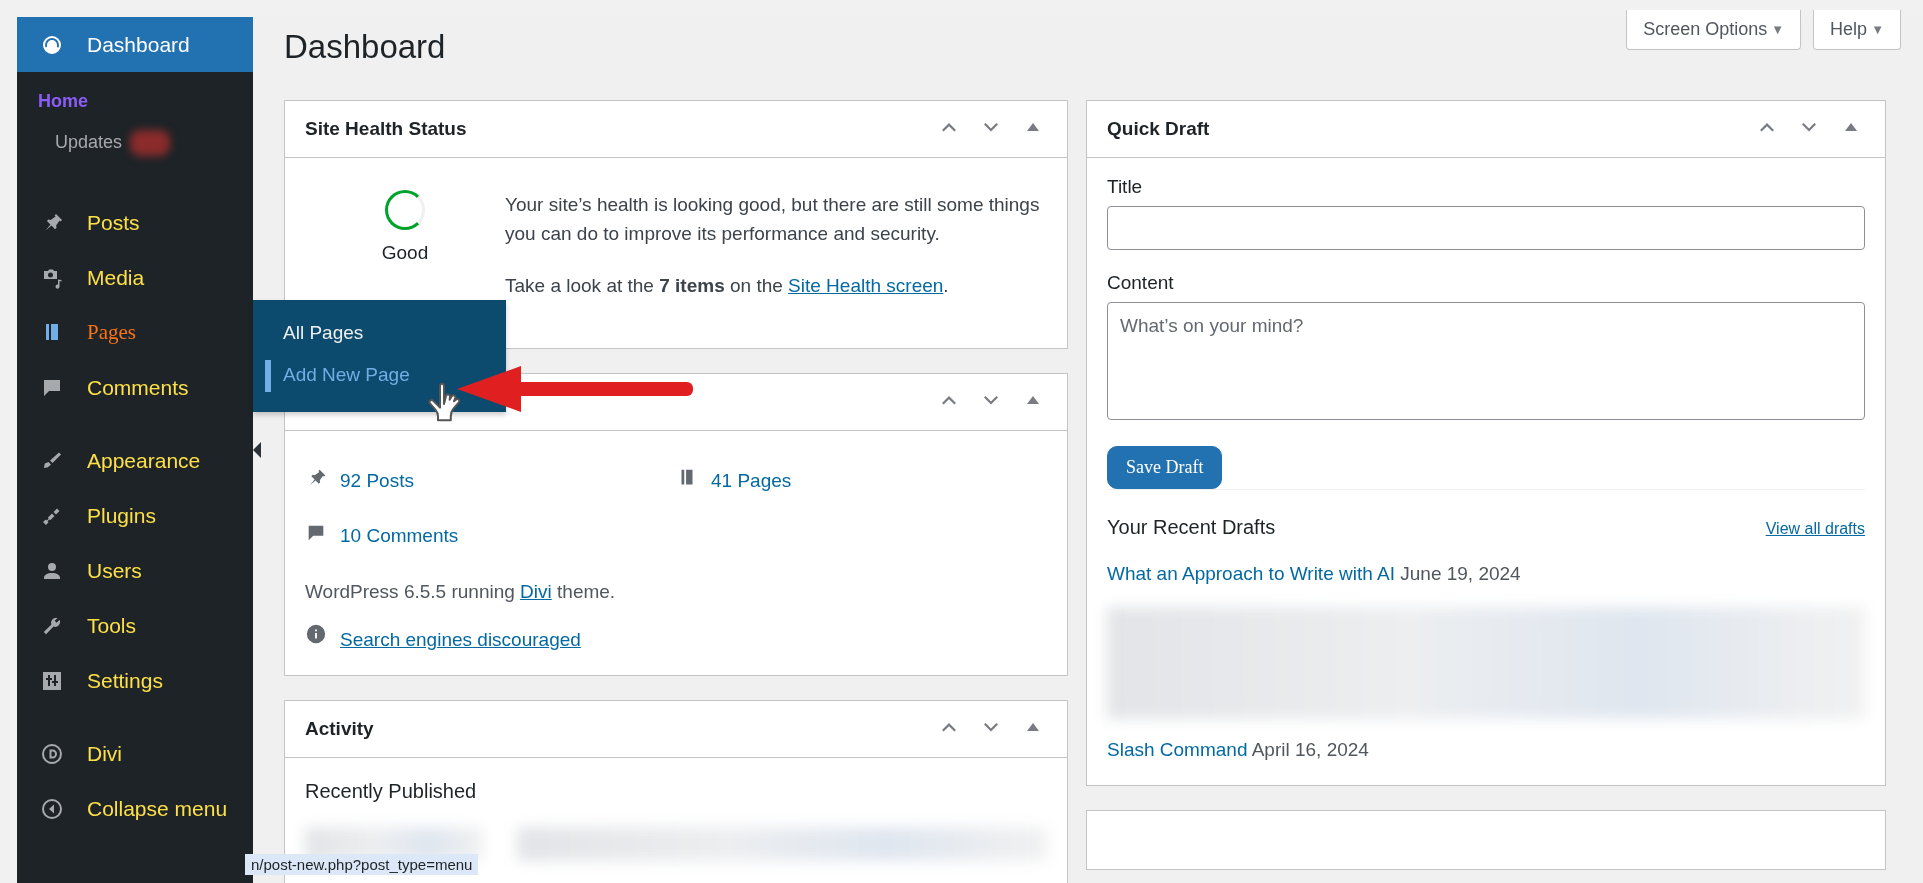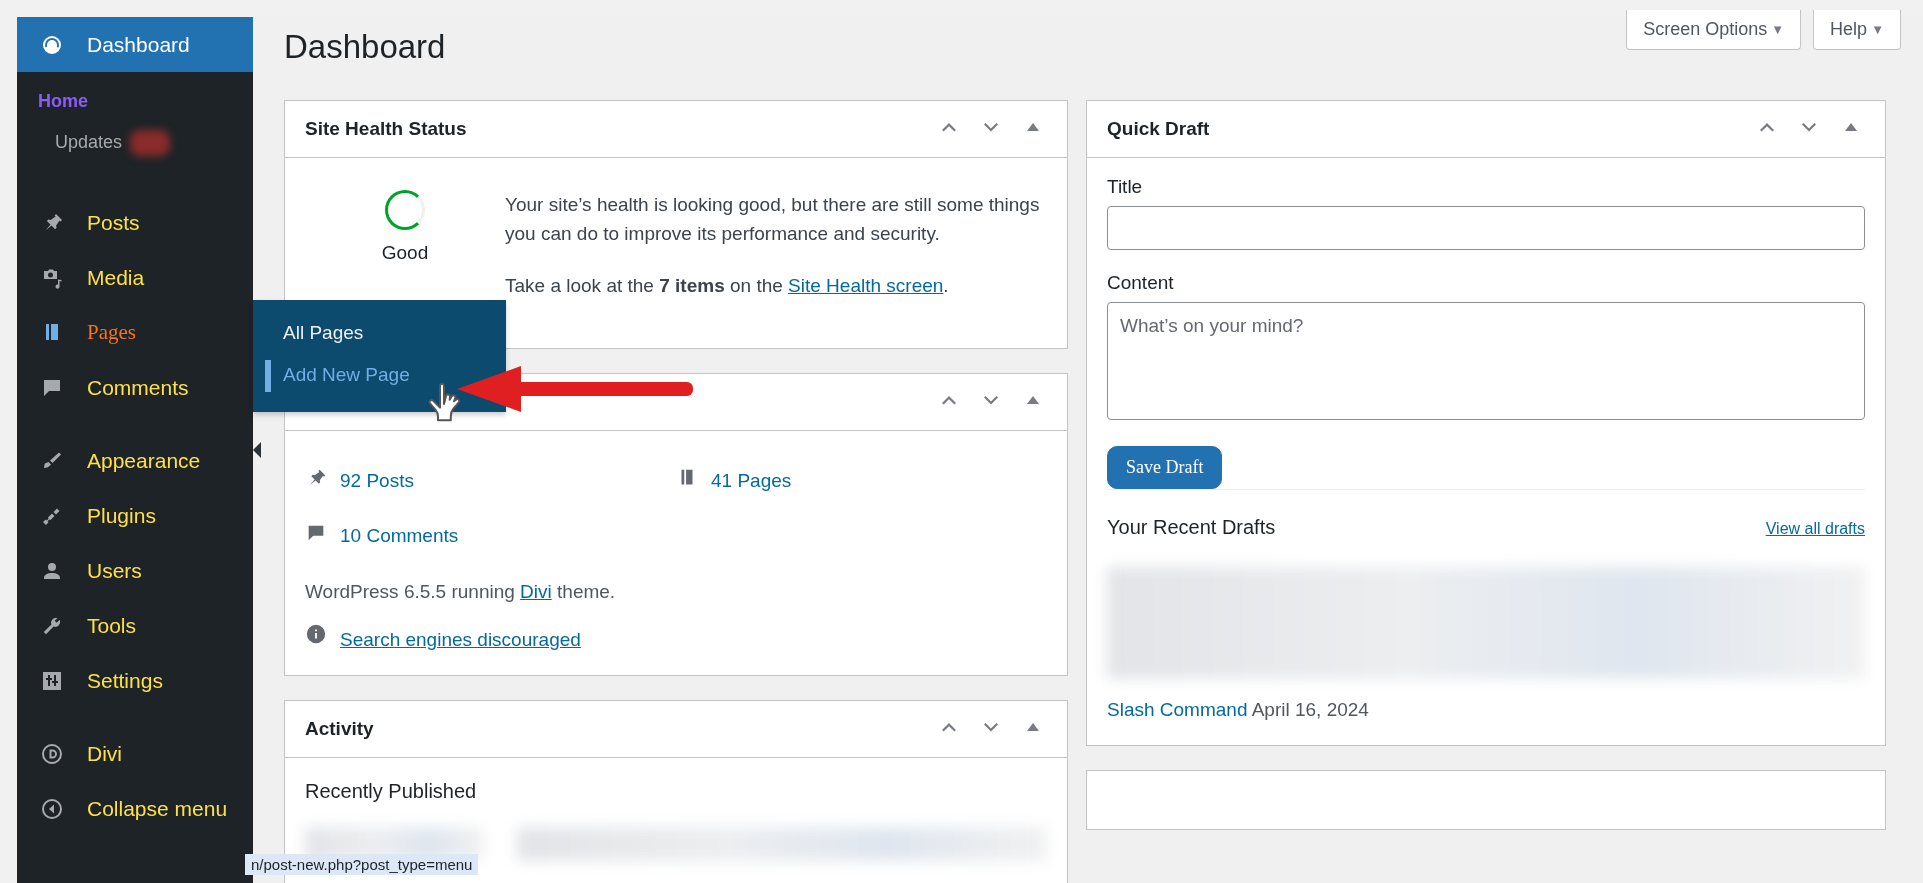--- a/index.html
+++ b/index.html
@@ -474,20 +474,24 @@
         <div class="qd-label">Content</div>
         <textarea class="qd-area" placeholder="What’s on your mind?" style=""></textarea>
         <div class="qd-gap"></div>
         <button class="btn-primary">Save Draft</button>
 
         <div class="drafts-head">
           <span class="drafts-title">Your Recent Drafts</span>
           <a class="lnk" href="#">View all drafts</a>
         </div>
 
+        <div class="draft-item">
+          <a class="lnk nound" href="#">What an Approach to Write with AI</a>
+          <span class="draft-date">June 19, 2024</span>
+        </div>
         <div class="draft-blur blurred"></div>
         <div class="draft-item">
           <a class="lnk nound" href="#">Slash Command</a>
           <span class="draft-date">April 16, 2024</span>
         </div>
       </div>
     </div>
 
     <div class="postbox" style="height:60px"></div>
   </div>

